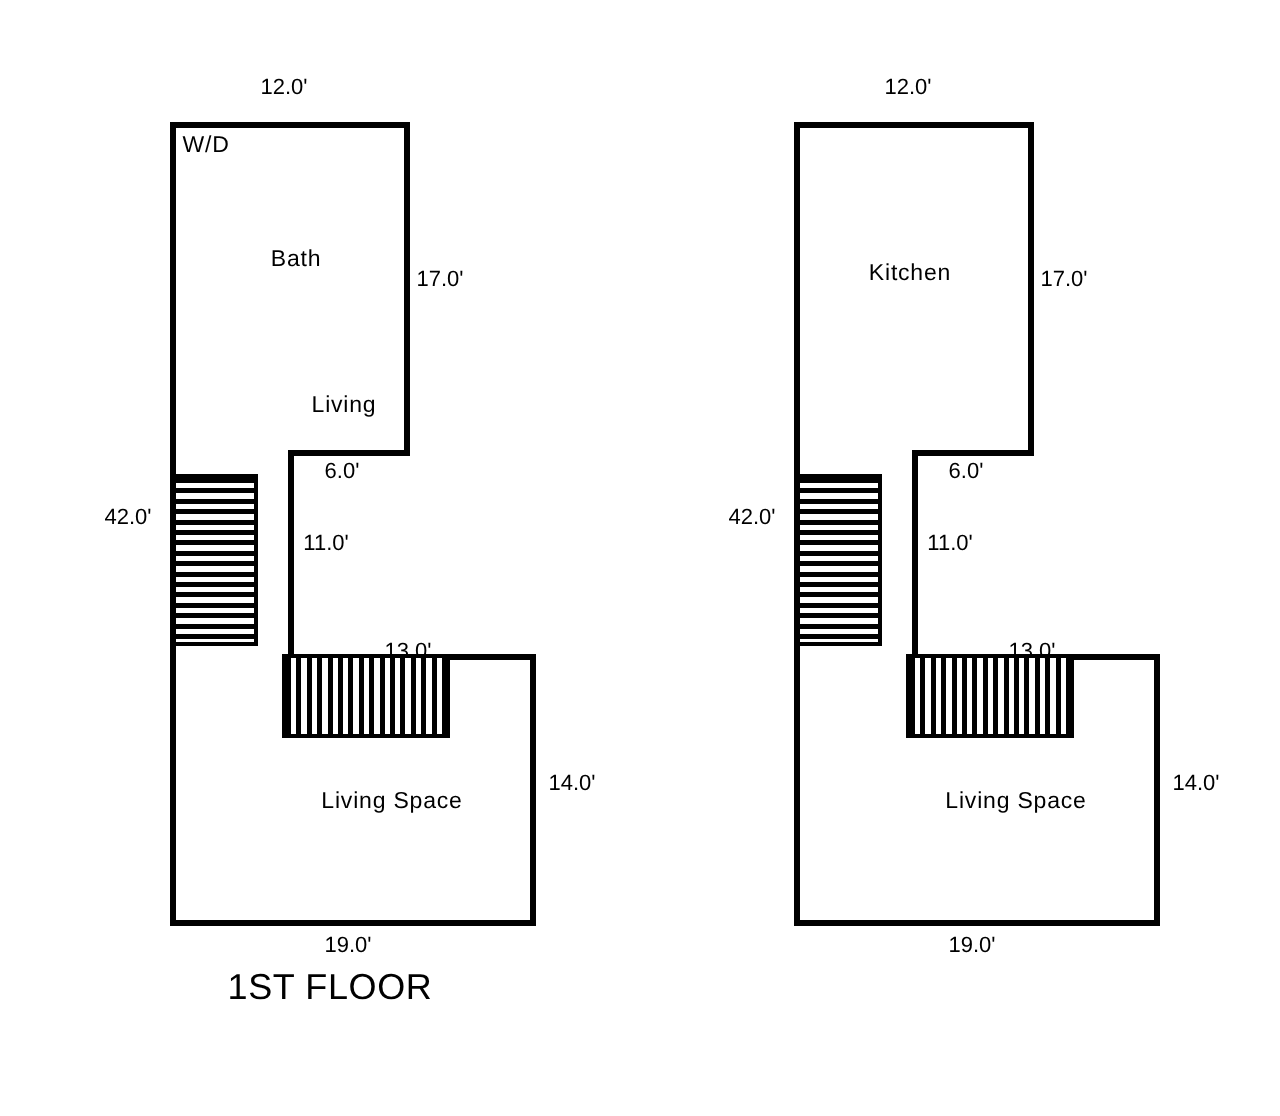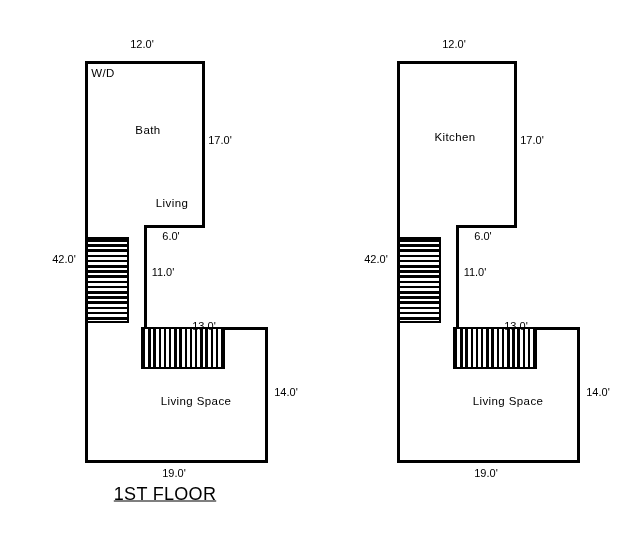--- a/index.html
+++ b/index.html
@@ -76,21 +76,21 @@
   .pos-room-kitchen { left: 58px;  top: 76px;  }
   .pos-dim-17       { left: 135px; top: 79px;  }
   .pos-room-closet  { left: 87px;  top: 142px; }
   .pos-dim-6        { left: 86px;  top: 175px; }
   .pos-dim-42       { left: -21px; top: 198px; }
   .pos-dim-11       { left: 78px;  top: 211px; }
   .pos-dim-13       { left: 119px; top: 265px; }
   .pos-dim-14       { left: 201px; top: 331px; }
   .pos-room-living  { left: 91px;  top: 340px; margin-left: 20px; }
   .pos-dim-19       { left: 89px;  top: 412px; }
-  .pos-title-1      { left: 80px;  top: 433px; text-decoration: underline; }
+  .pos-title-1      { left: 80px;  top: 433px; }
   .pos-title-2      { left: 86px;  top: 433px; }
 </style>
 </head>
 <body>
 
 <div class="canvas">
 
   <div class="plan" id="plan1">
     <div class="wall wall-top"></div>
     <div class="wall wall-left"></div>

